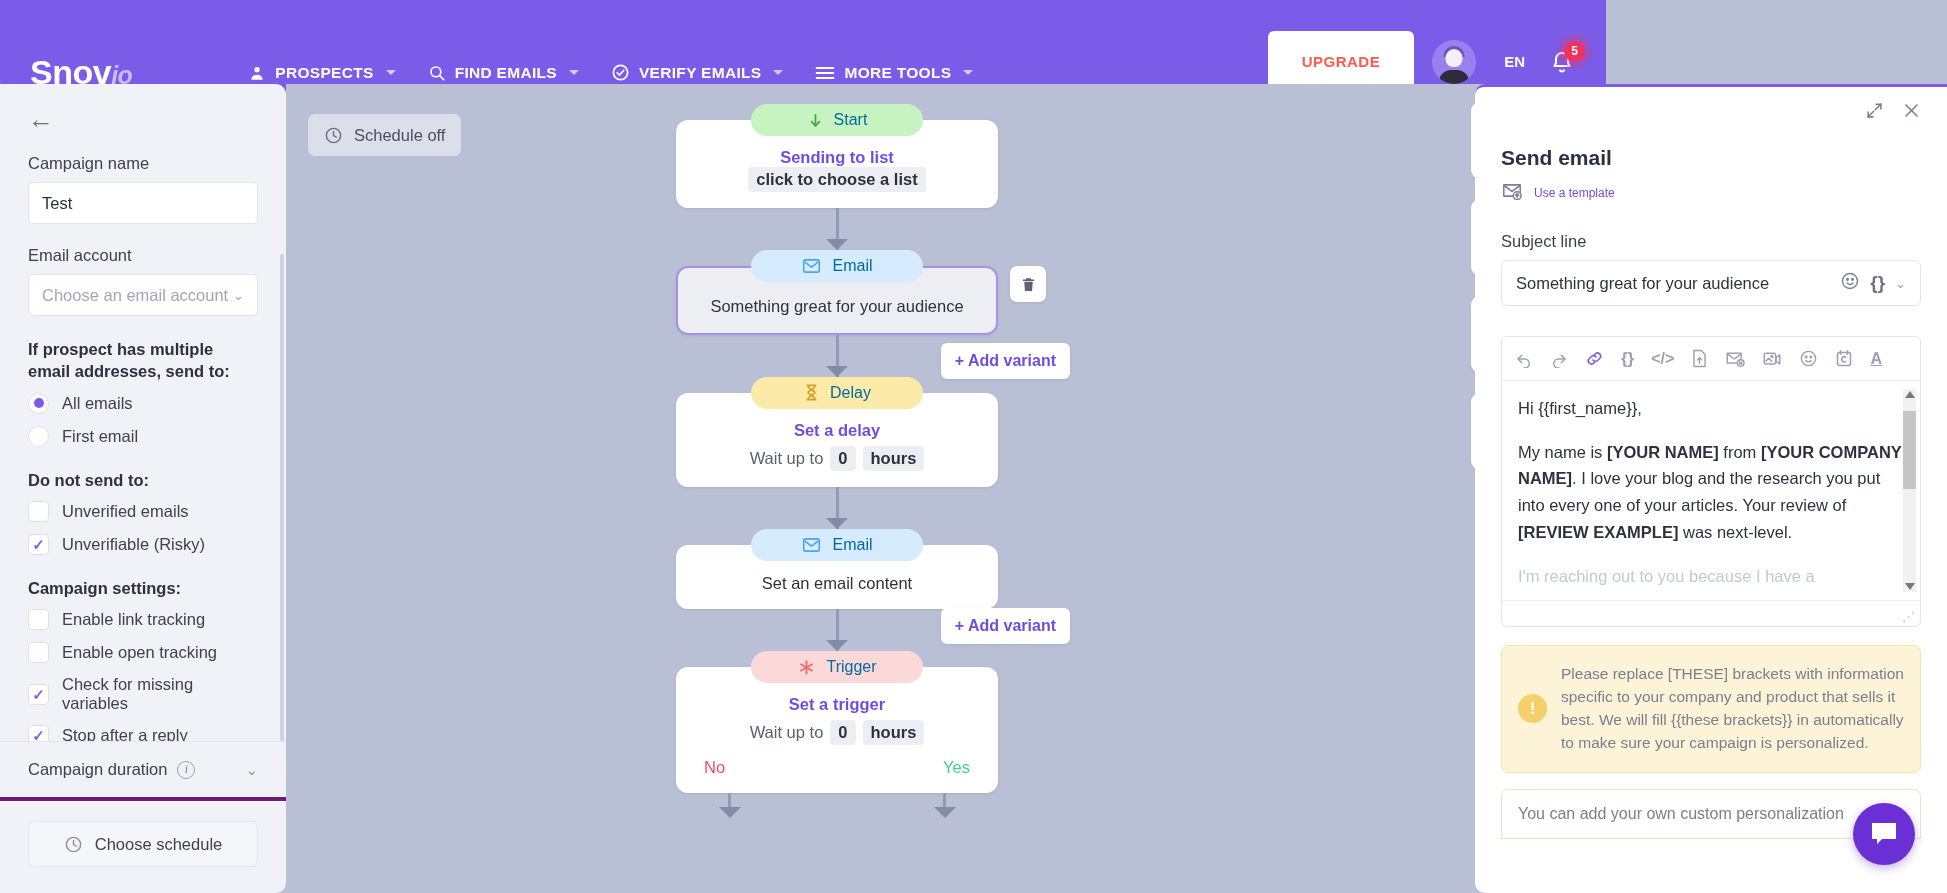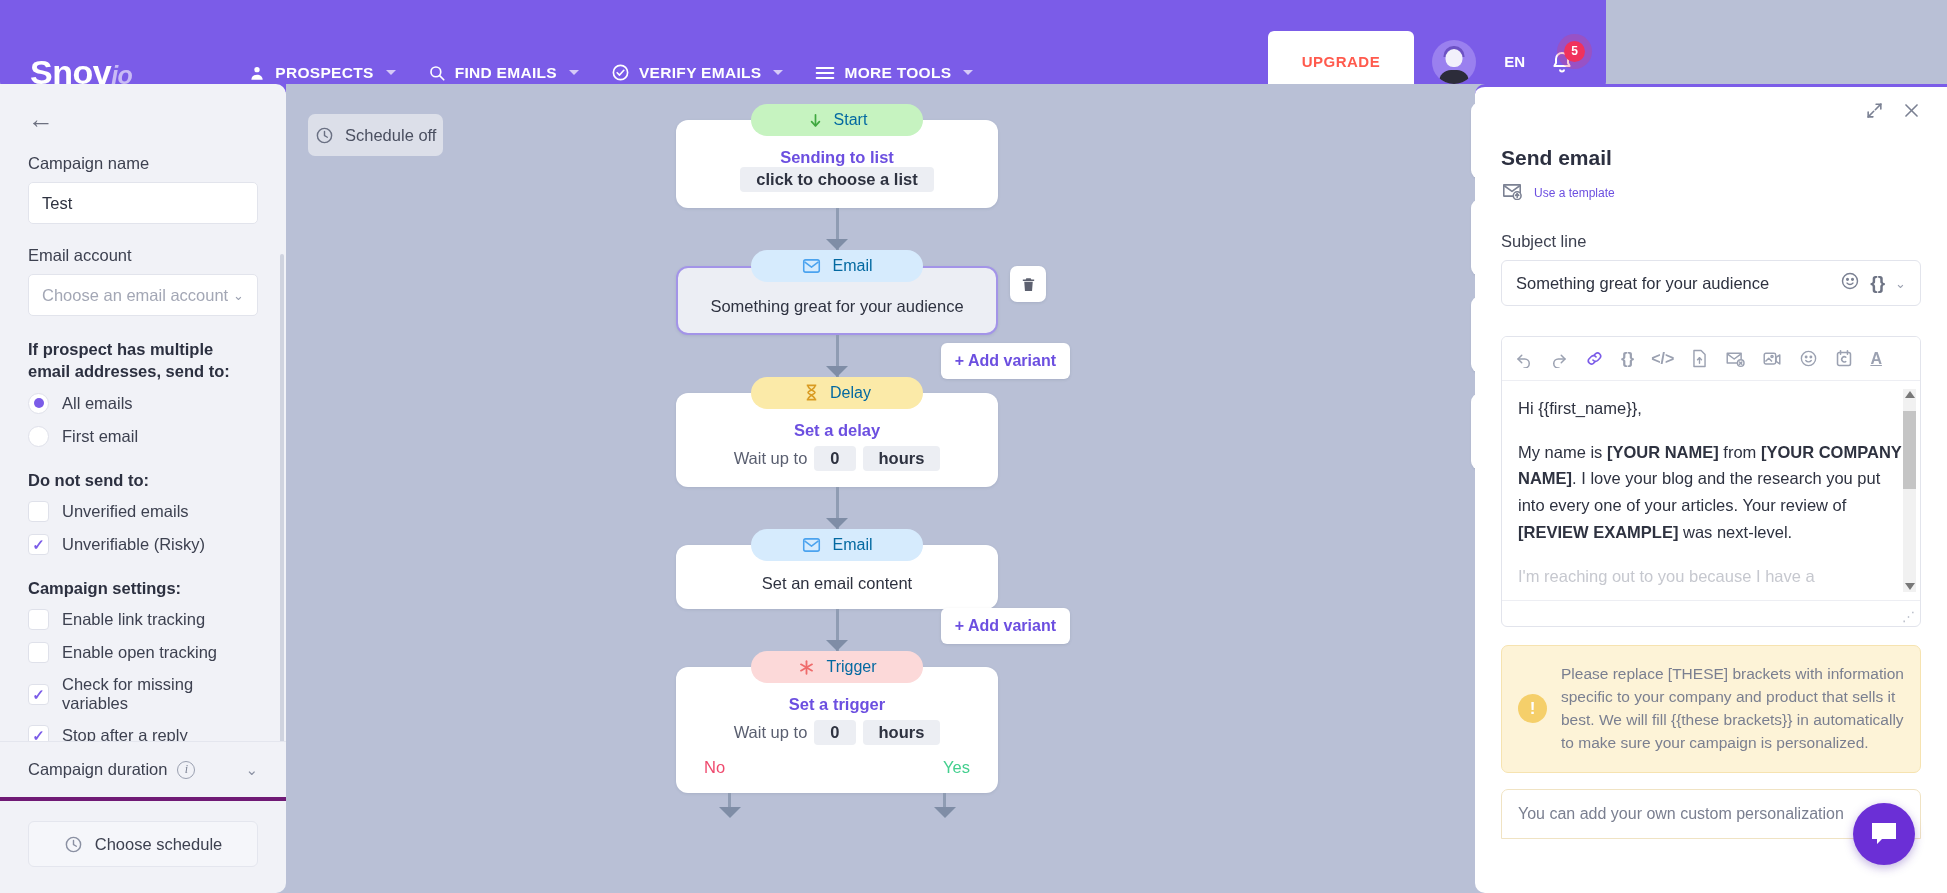--- a/index.html
+++ b/index.html
@@ -127,21 +127,21 @@
     background: #cfd3df; border-radius: 2px;
   }
 
   
   .canvas {
     position: absolute; left: 286px; top: 84px; right: 0; bottom: 0; background: #b9c0d6;
   }
   .schedule-chip {
     position: absolute; left: 22px; top: 30px;
     background: #dcdfe9; border-radius: 7px; height: 42px;
-    display: flex; align-items: center; gap: 11px; padding: 0 7px;
+    display: flex; align-items: center; gap: 11px; padding: 0 16px;
     font-size: 16.5px; color: #4a4f60; cursor: pointer;
   }
 
   .flow { position: absolute; left: 390px; top: 20px; width: 322px; }
   .node { position: relative; margin-bottom: 0; }
   .node-head {
     position: relative; z-index: 3; margin: 0 auto; width: 172px; height: 32px;
     border-radius: 16px; display: flex; align-items: center; justify-content: center;
     gap: 10px; font-size: 16px; color: #0369a1;
   }
@@ -151,21 +151,21 @@
   .node-head.trigger { background: #fcd9d9; }
   .node-head .hlabel { font-weight: normal; }
   .node-body {
     position: relative; margin-top: -16px; background: #fff; border-radius: 12px;
     padding: 28px 18px 16px 18px; text-align: center; box-shadow: 0 1px 3px rgba(60,70,100,0.12);
     min-height: 60px; display: flex; flex-direction: column; justify-content: center;
   }
   .node-body.selected { background: #eceef4; border: 2px solid #a394e8; }
   .link-text { color: #6c4fe0; font-weight: bold; font-size: 16.5px; }
   .chip-gray {
-    background: #eceef3; border-radius: 4px; padding: 3px 16px; font-weight: bold;
+    background: #eceef3; border-radius: 4px; padding: 3px 8px; font-weight: bold;
     color: #2e3240; font-size: 16.5px; display: inline-block;
   }
   .node-sub { font-size: 16.5px; color: #2e3240; line-height: 1.25; }
   .wait-row { margin-top: 6px; font-size: 16.5px; color: #5a5f70; display: flex; align-items: center; justify-content: center; gap: 7px; }
   .yn-row { display: flex; justify-content: space-between; margin-top: 13px; padding: 0 10px; font-size: 16.5px; }
   .no { color: #ef4a6e; } .yes { color: #43cf8e; }
 
   .connector { position: relative; height: 42px; display: flex; align-items: center; justify-content: center; }
   .connector .line { position: absolute; top: 0; bottom: 0; width: 3px; background: #8f9cb3; }
   .connector .arrow {

